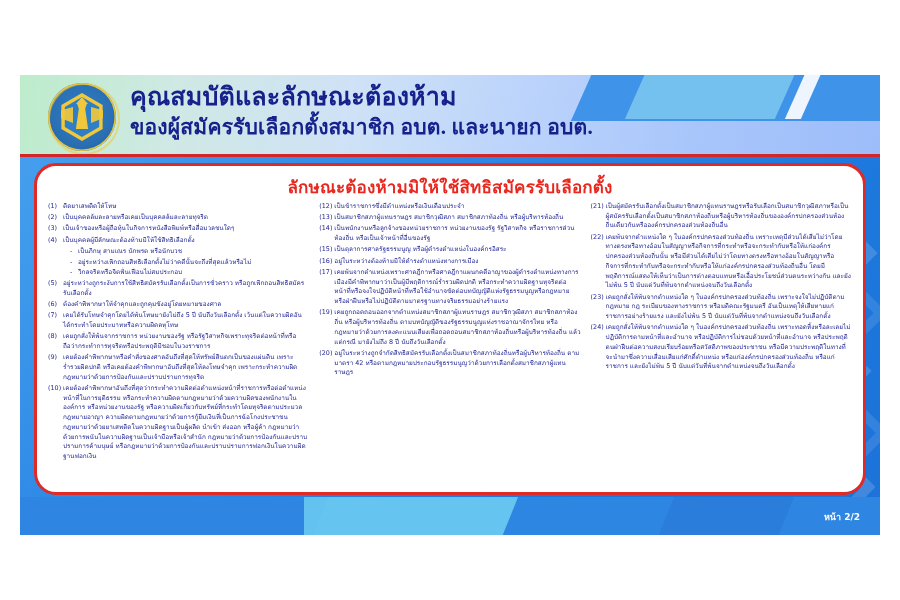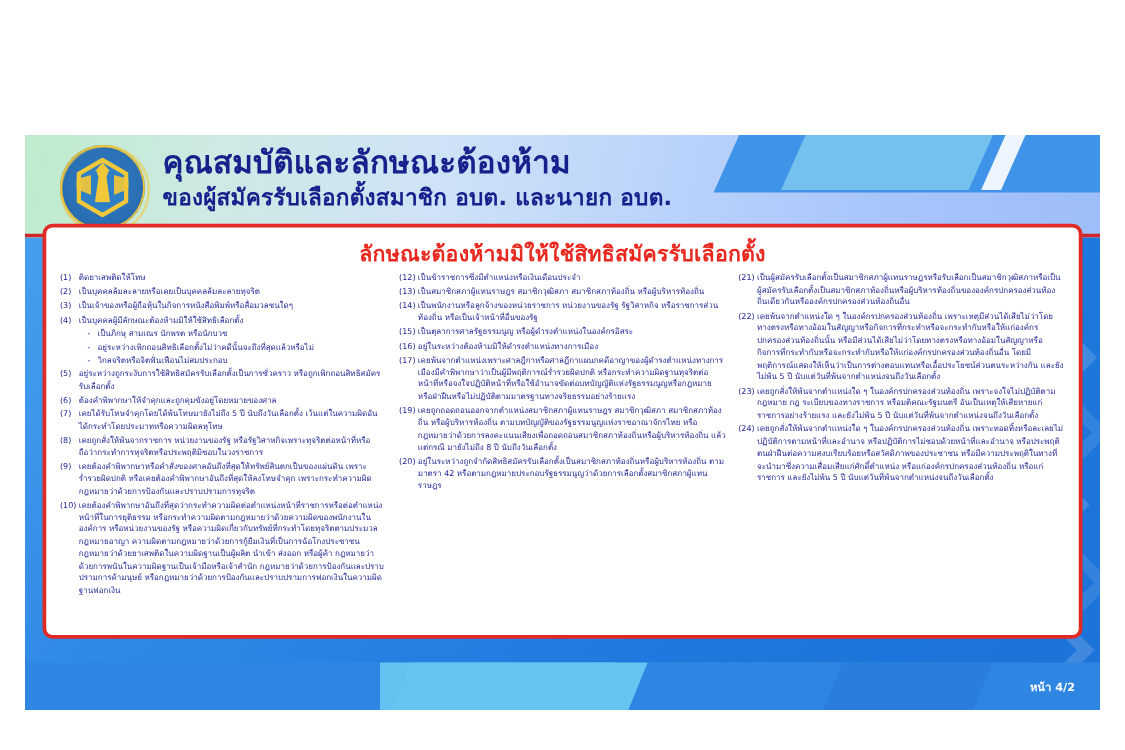--- a/index.html
+++ b/index.html
@@ -2,21 +2,21 @@
 <html><head>
 <meta charset="utf-8">
 <style>
   html,body{margin:0;padding:0;background:#ffffff;}
   body{width:900px;height:600px;overflow:hidden;font-family:"DejaVu Sans","Liberation Sans",sans-serif;}
 
   .page{position:relative;width:900px;height:600px;background:#ffffff;}
 
   
   .poster{position:absolute;left:20px;top:75px;width:860px;height:460px;overflow:hidden;
-          background:linear-gradient(135deg,#4aa3ef 0%,#2f8ae6 35%,#1d79dd 70%,#1c72d8 100%);margin-top:33px;}
+          background:linear-gradient(135deg,#4aa3ef 0%,#2f8ae6 35%,#1d79dd 70%,#1c72d8 100%);}
 
   
   .chev{position:absolute;width:46px;height:46px;border-right:10px solid rgba(255,255,255,.16);
         border-top:10px solid rgba(255,255,255,.16);transform:rotate(45deg);}
   .chev.d{border-right-color:rgba(255,255,255,.10);border-top-color:rgba(255,255,255,.10);}
 
   
   .phead{position:absolute;left:0;top:0;width:860px;height:82px;
          background:linear-gradient(100deg,#bdeccb 0%,#cfe9e4 18%,#cfe2f6 38%,#bcd4fb 58%,#a9c6fb 78%,#9dbdfa 100%);
          overflow:hidden;}
@@ -41,25 +41,25 @@
   .logo .wing{position:absolute;top:24px;width:12px;height:16px;background:#f1c83a;opacity:.92;}
   .logo .wl{left:13px;clip-path:polygon(0% 20%,100% 0%,100% 100%,0% 70%);}
   .logo .wr{left:43px;clip-path:polygon(0% 0%,100% 20%,100% 70%,0% 100%);}
   .logo .cap{position:absolute;left:28px;top:14px;width:12px;height:7px;background:#f1c83a;
              clip-path:polygon(50% 0%,100% 100%,0% 100%);}
   .logo .arc{position:absolute;left:0;top:0;width:68px;height:68px;border-radius:50%;
              border:2px solid rgba(240,200,60,.55);}
 
   .htitle{position:absolute;left:110px;top:9px;width:700px;color:#16218c;line-height:1.06;}
   .htitle .l1{font-size:25px;font-weight:bold;letter-spacing:.2px;}
-  .htitle .l2{font-size:18px;font-weight:bold;margin-top:5px;letter-spacing:.2px;}
-
-  
-  .card{position:absolute;left:14px;top:71px;width:832px;height:332px;background:#ffffff;
-        border:3px solid #e02a26;border-radius:8px;box-sizing:border-box;overflow:hidden;}
+  .htitle .l2{font-size:21px;font-weight:bold;margin-top:5px;letter-spacing:.2px;font-family:Liberation Serif, serif;}
+
+  
+  .card{position:absolute;left:14px;top:88px;width:832px;height:332px;background:#ffffff;
+        border:3px solid #e02a26;border-radius:22px;box-sizing:border-box;overflow:hidden;}
   .cardhead{text-align:center;color:#e8281f;font-size:17px;font-weight:bold;margin-top:7px;letter-spacing:.2px;}
 
   .cols{position:absolute;left:0;top:36px;width:826px;height:292px;display:flex;gap:0;padding:0 6px;box-sizing:border-box;}
   .col{width:33.33%;padding:0 5px;box-sizing:border-box;}
 
   .it{display:flex;color:#1a1f8f;font-size:6.4px;line-height:1.52;margin-bottom:1.5px;}
   .it .n{flex:0 0 auto;width:15px;text-align:left;}
   .it .t{flex:1 1 auto;}
   .sub{display:flex;color:#1a1f8f;font-size:6.4px;line-height:1.52;margin:0 0 1px 22px;}
   .sub .d{flex:0 0 auto;width:8px;}
@@ -221,17 +221,17 @@
               <span class="t">เคยถูกสั่งให้พ้นจากตำแหน่งใด ๆ ในองค์กรปกครองส่วนท้องถิ่น เพราะทอดทิ้งหรือละเลยไม่ปฏิบัติการตามหน้าที่และอำนาจ หรือปฏิบัติการไม่ชอบด้วยหน้าที่และอำนาจ หรือประพฤติตนฝ่าฝืนต่อความสงบเรียบร้อยหรือสวัสดิภาพของประชาชน หรือมีความประพฤติในทางที่จะนำมาซึ่งความเสื่อมเสียแก่ศักดิ์ตำแหน่ง หรือแก่องค์กรปกครองส่วนท้องถิ่น หรือแก่ราชการ และยังไม่พ้น 5 ปี นับแต่วันที่พ้นจากตำแหน่งจนถึงวันเลือกตั้ง</span>
             </div>
           </div>
       </div>
     </div>
 
     <div class="pfoot">
       <div class="fskew fs1"></div>
       <div class="fskew fs2"></div>
       <div class="fskew fs3"></div>
-      <div class="foot-r">หน้า 4/2</div>
+      <div class="foot-r">หน้า 2/2</div>
     </div>
 
   </div>
 </div>
 
 </body></html>

